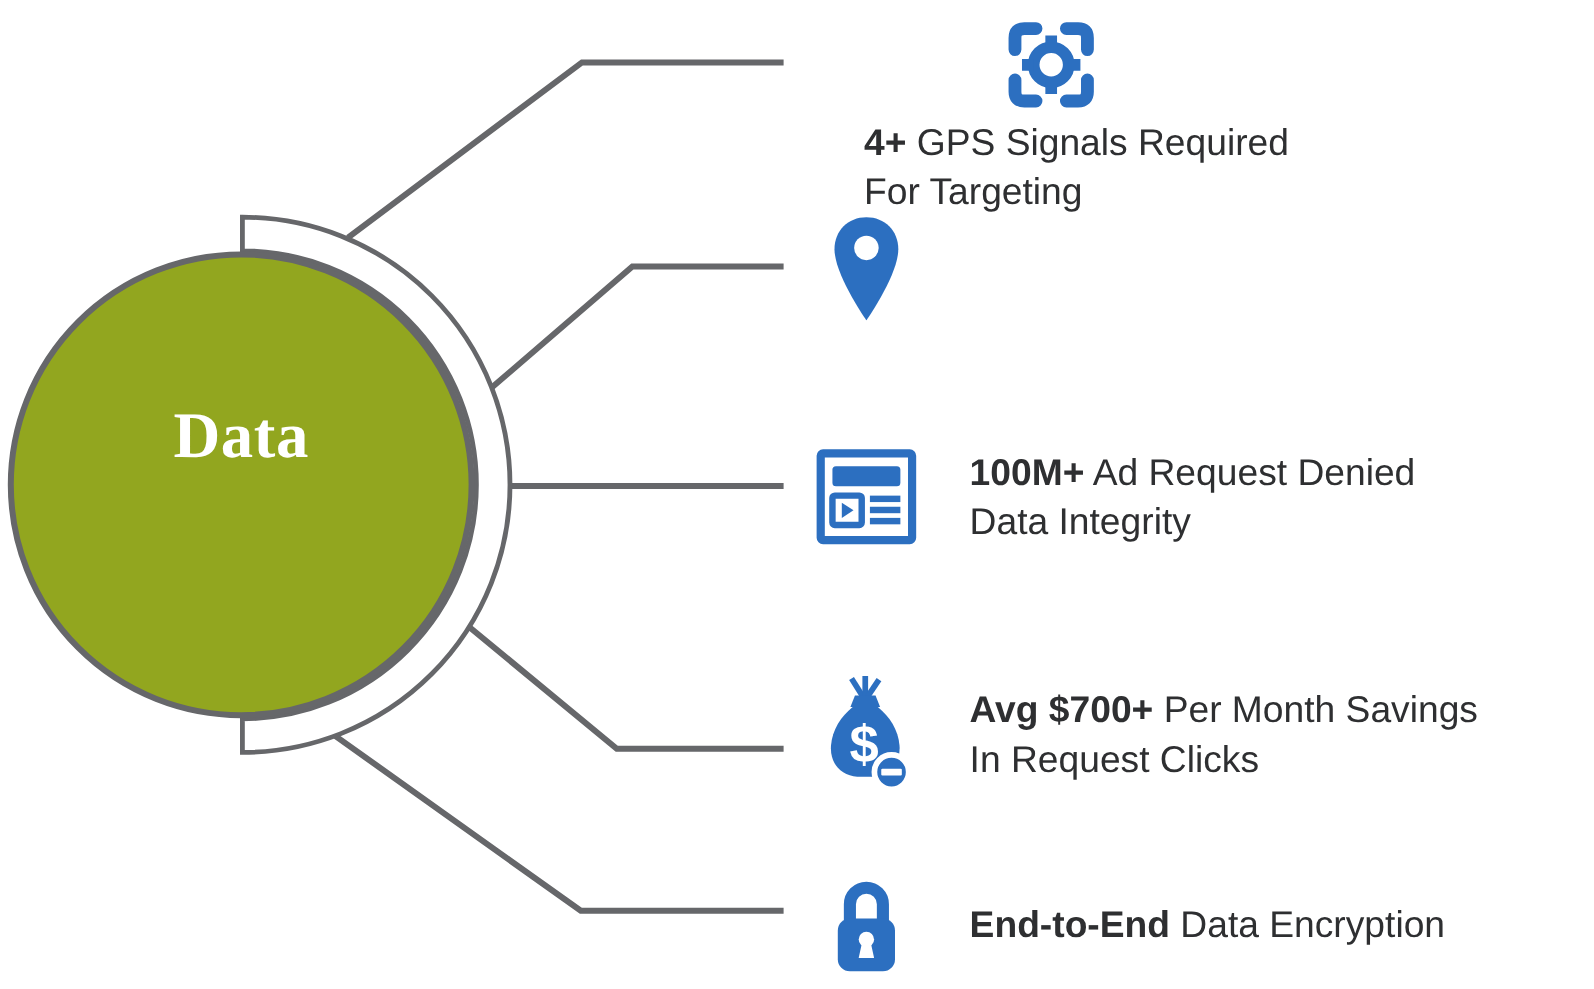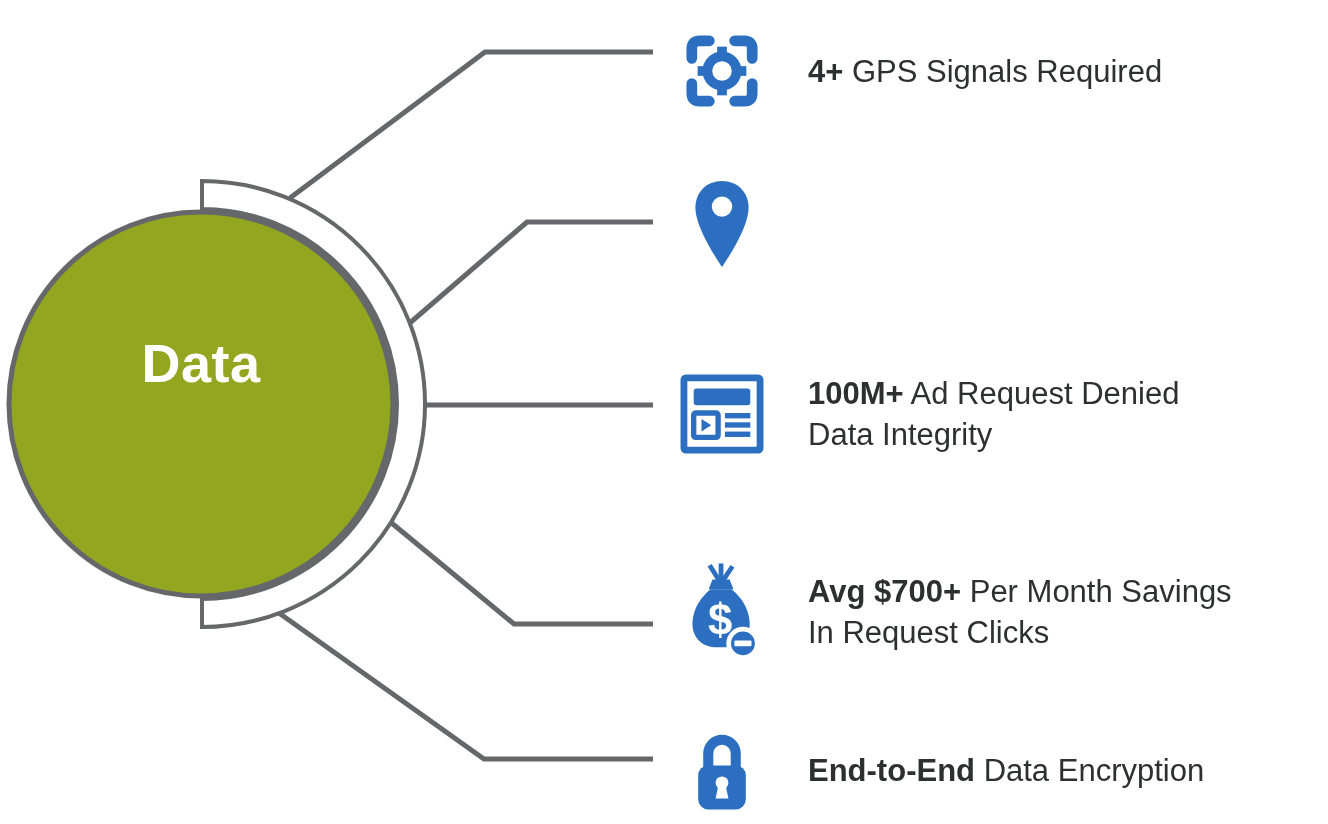--- a/index.html
+++ b/index.html
@@ -14,20 +14,21 @@
   .center-title{
     position:absolute;
     left:31px;top:332px;width:340px;
     z-index:2;
     text-align:center;
     color:#ffffff;
     font-weight:700;
     font-size:54px;
     line-height:62px;
     letter-spacing:0.5px;
+    font-family:Liberation Serif, serif;
   }
   .center-title span{display:block;}
   .item{
     position:absolute;
     left:678px;
     display:flex;
     align-items:center;
     z-index:3;
   }
   .icon-box{
@@ -38,21 +39,21 @@
     justify-content:center;
   }
   .item-text{
     margin-left:42px;
     color:#2e2f31;
     font-size:31px;
     line-height:41px;
     white-space:nowrap;
   }
   .item-text b{font-weight:700;}
-  .i1{top:21px;height:100px;}
+  .i1{top:10px;height:100px;flex-direction:column;}
   .i2{top:178px;height:92px;}
   .i3{top:355px;height:118px;}
   .i4{top:556px;height:112px;}
   .i5{top:725px;height:90px;}
 </style>
 </head>
 <body>
 
 <div class="canvas">
 
@@ -85,20 +86,21 @@
         <g stroke="#2c6fc0" stroke-width="10">
           <line x1="38" y1="13" x2="38" y2="23"></line>
           <line x1="38" y1="53" x2="38" y2="63"></line>
           <line x1="13" y1="38" x2="23" y2="38"></line>
           <line x1="53" y1="38" x2="63" y2="38"></line>
         </g>
       </svg>
     </div>
     <div class="item-text">
       <div><b>4+</b><span> GPS Signals Required</span></div>
+      <div>For Targeting</div>
     </div>
   </div>
 
   <div class="item i2">
     <div class="icon-box">
       <svg width="58" height="90" viewBox="0 0 56 88">
         <path d="M 28,2 C 13,2 2,13 2,28 C 2,49 28,86 28,86 C 28,86 54,49 54,28 C 54,13 43,2 28,2 Z" fill="#2c6fc0"></path>
         <circle cx="28" cy="27" r="10" fill="#ffffff"></circle>
       </svg>
     </div>

